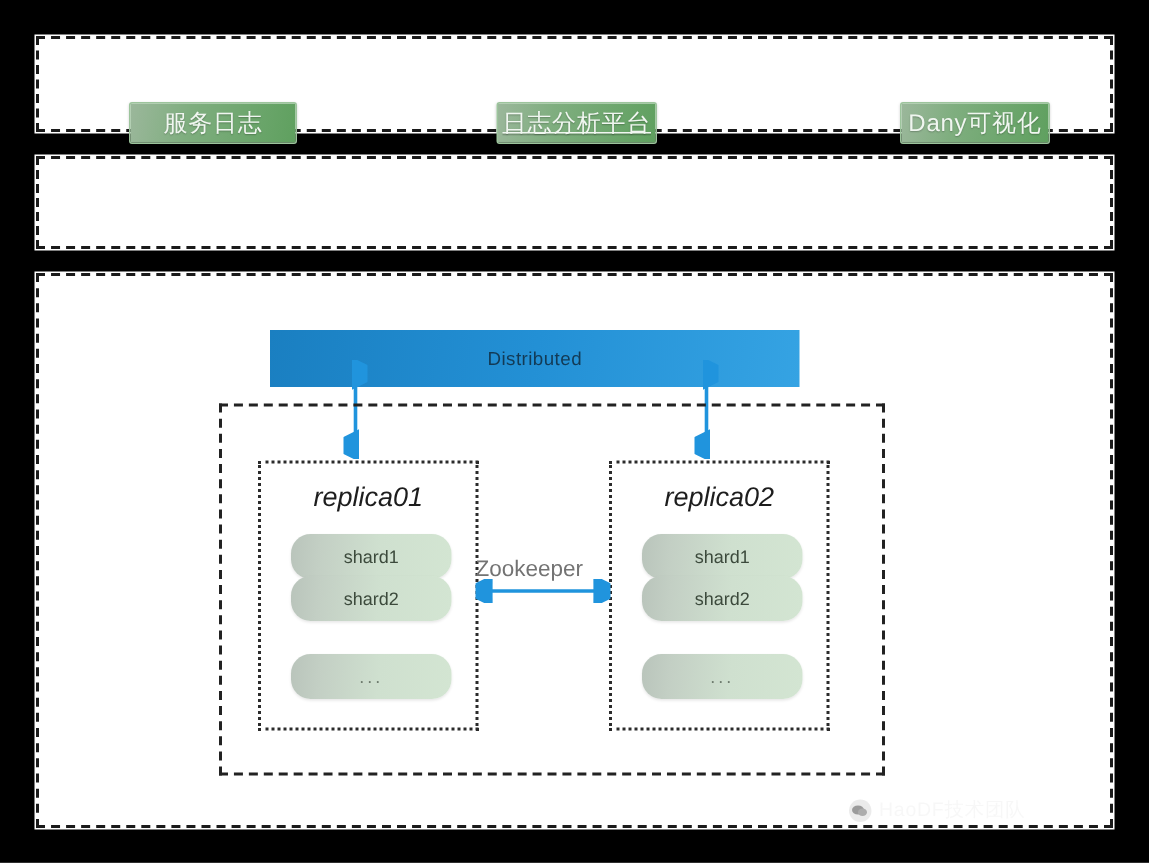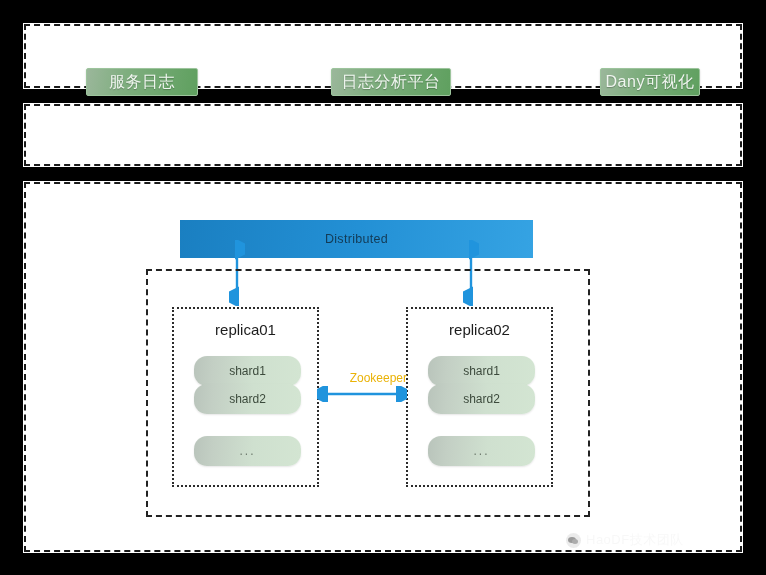--- a/index.html
+++ b/index.html
@@ -39,21 +39,21 @@
     display: flex;
     align-items: center;
     justify-content: center;
     color: #f0f6f0;
     font-size: 16px;
     letter-spacing: .5px;
     text-shadow: 0 1px 1px rgba(0,0,0,.25);
     filter: blur(.45px);
   }
   #chip-service-log   { left: 60px;  width: 112px; }
-  #chip-log-platform  { left: 305px; width: 120px; }
+  #chip-log-platform  { left: 305px; width: 107px; text-decoration: underline; }
   #chip-dany-visual   { left: 574px; width: 100px; }
 
   
   #client-bar {
     position: absolute;
     left: 103px; top: 121px;
     width: 498px; height: 26px;
     border: 1px solid #d08a10;
     border-radius: 3px;
     background: linear-gradient(180deg, #eda020 0%, #e79412 55%, #dd8b0c 100%);
@@ -97,23 +97,24 @@
     border: 2px dotted #2b2b2b;
     background: transparent;
   }
   #replica-01 { left: 172px; }
   #replica-02 { left: 406px; }
 
   .replica-label {
     position: absolute;
     top: 12px; left: 0; right: 0;
     text-align: center;
-    font-size: 15px;
+    font-size: 18px;
     color: #1d1d1d;
     filter: blur(.2px);
+    font-style: italic;
   }
 
   .shard {
     position: absolute;
     left: 20px;
     width: 107px;
     height: 30px;
     background: linear-gradient(95deg, #b9c4bb 0%, #c3cfc4 18%, #cfe0cf 55%, #d3e5d2 100%);
     display: flex; align-items: center; justify-content: center;
     font-size: 12px;
@@ -136,23 +137,23 @@
 
   #arrow-zk {
     position: absolute;
     left: 317px; top: 386px;
     width: 90px; height: 16px;
   }
   #zk-label {
     position: absolute;
     left: 317px; top: 371px;
     width: 90px;
-    text-align: right;
-    font-size: 12px;
-    color: #eab308;
+    text-align: left;
+    font-size: 15px;
+    color: #737373;
     filter: blur(.2px);
   }
 
   
   #watermark {
     position: absolute;
     left: 566px; top: 531px;
     display: flex;
     align-items: center;
     gap: 5px;

